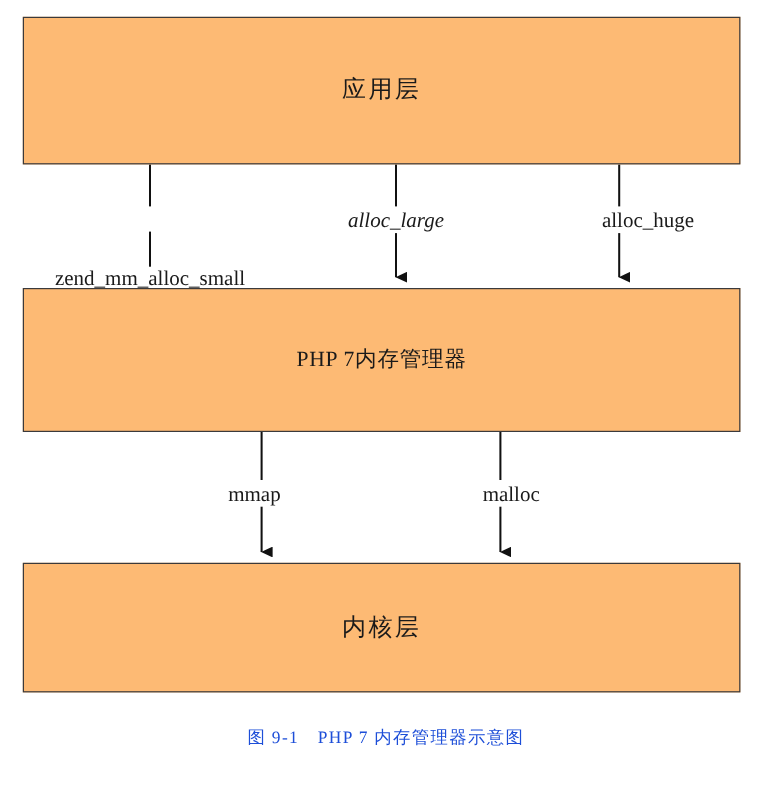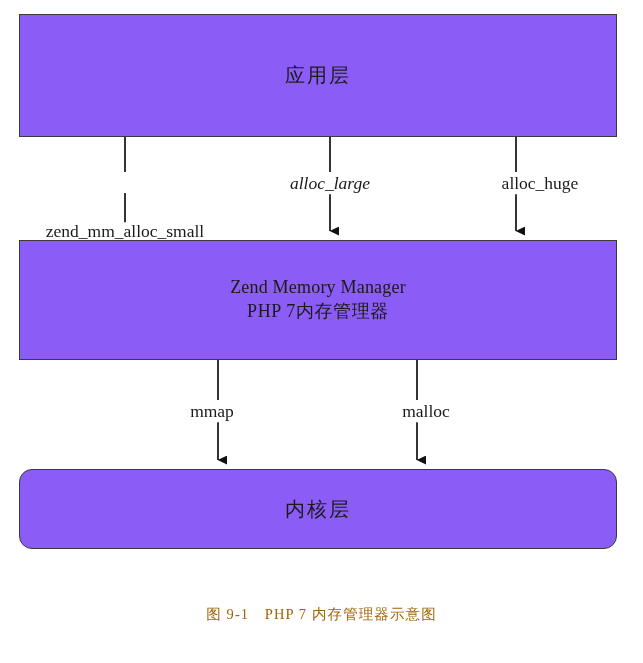--- a/index.html
+++ b/index.html
@@ -17,30 +17,30 @@
     color: #1a1a1a;
   }
 
   
   .layer-box {
     position: absolute;
     left: 19px;
     width: 598px;
     box-sizing: border-box;
     border: 1.5px solid #3a3a3c;
-    background: #8b5cf6;
+    background: #fdba74;
     display: flex;
     flex-direction: column;
     align-items: center;
     justify-content: center;
     z-index: 3;
   }
   #box-application { top: 14px;  height: 123px; }
   #box-manager     { top: 240px; height: 120px; }
-  #box-kernel      { top: 469px; height: 80px; border-radius: 13px; }
+  #box-kernel      { top: 469px; height: 108px; }
 
   .box-line {
     font-size: 19px;
     line-height: 1.32;
     letter-spacing: 0.4px;
     white-space: nowrap;
   }
   .box-line.cjk {
     font-size: 20px;
     letter-spacing: 2px;
@@ -79,21 +79,21 @@
 
   
   #figure-caption {
     position: absolute;
     left: 0;
     top: 605px;
     width: 643px;
     text-align: center;
     font-size: 14.5px;
     letter-spacing: 1.1px;
-    color: #a16207;
+    color: #1d4ed8;
     white-space: pre;
   }
 </style>
 </head>
 <body>
 
 <div id="page">
 
   <svg id="connectors" viewBox="0 0 643 663" width="643" height="663" aria-hidden="true">
     <defs>
@@ -126,21 +126,20 @@
       <line x1="417" y1="360" x2="417" y2="400" stroke="#111111" stroke-width="1.7"></line>
       <line x1="417" y1="421" x2="417" y2="460" stroke="#111111" stroke-width="1.7" marker-end="url(#arrowhead)"></line>
     </g>
   </svg>
 
   <div id="box-application" class="layer-box">
     <div class="box-line cjk">应用层</div>
   </div>
 
   <div id="box-manager" class="layer-box">
-    <div class="box-line latin">Zend Memory Manager</div>
     <div class="box-line mixed">PHP 7内存管理器</div>
   </div>
 
   <div id="box-kernel" class="layer-box">
     <div class="box-line cjk">内核层</div>
   </div>
 
   <div class="edge-label" style="left:125px; top:184px;margin-top:48px;">zend_mm_alloc_small</div>
 
   <div class="edge-label" style="left:330px; top:184px;font-style:italic;">alloc_large</div>

